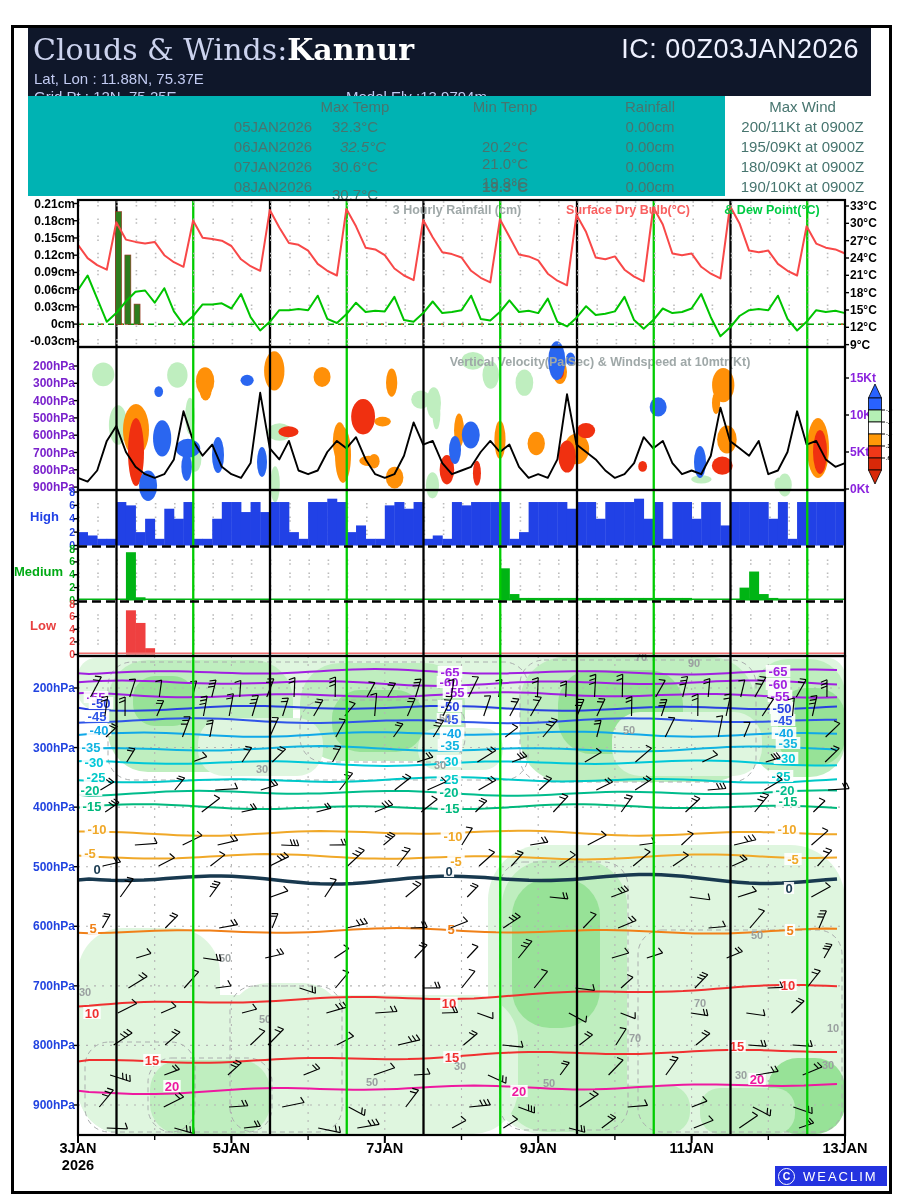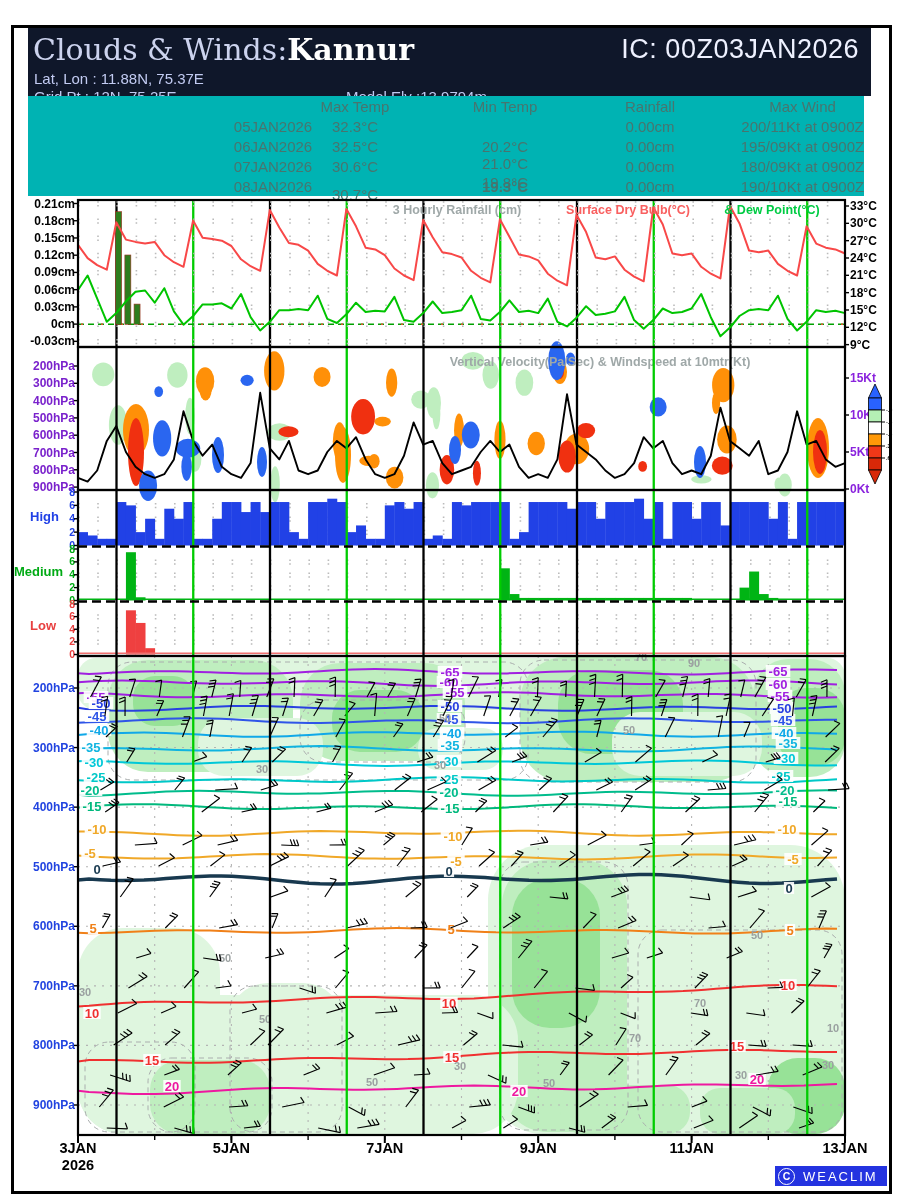--- a/index.html
+++ b/index.html
@@ -6,21 +6,21 @@
   .page{position:relative;width:900px;height:1200px;background:#fff;overflow:hidden;
         font-family:"Liberation Sans",sans-serif;}
   .frame{position:absolute;left:11px;top:25px;width:875px;height:1163px;border:3px solid #000;}
   .hdr{position:absolute;left:28px;top:28px;width:843px;height:68px;background:#0f172a;}
   .hdr .title{position:absolute;left:5px;top:4px;font-family:"DejaVu Serif",serif;font-size:30px;color:#ccd3ee;white-space:nowrap;}
   .hdr .title b{color:#ffffff;font-weight:700;}
   .hdr .ic{position:absolute;right:12px;top:6px;font-size:27px;color:#eef1ff;letter-spacing:0.5px;}
   .hdr .l2{position:absolute;left:6px;top:42px;font-size:15px;color:#c2cbf2;}
   .hdr .l3{position:absolute;left:6px;top:60px;font-size:15px;color:#c2cbf2;}
   .hdr .elv{position:absolute;left:318px;top:60px;font-size:15px;color:#c2cbf2;}
-  .band{position:absolute;left:28px;top:96px;width:836px;height:100px;background:#00b3b3;}
+  .band{position:absolute;left:28px;top:96px;width:697px;height:100px;background:#00b3b3;}
   .cell{position:absolute;font-size:15px;color:#47756f;text-align:center;white-space:nowrap;}
   .logo{position:absolute;left:775px;top:1166px;width:112px;height:20px;background:#2433e0;
         color:#fff;font-size:13px;display:flex;align-items:center;}
   .logo .cc{width:15px;height:15px;border:1.5px solid #fff;border-radius:50%;margin-left:3px;
         font-size:10.5px;line-height:15px;text-align:center;font-weight:700;}
   .logo .nm{margin-left:8px;letter-spacing:2px;}
   svg text{font-family:"Liberation Sans",sans-serif;}
 </style>
 </head>
 <body>
@@ -40,21 +40,21 @@
       <div class="cell" style="left: 272px; top: 2px; width: 110px;">Max Temp</div>
       <div class="cell" style="left: 422px; top: 2px; width: 110px;">Min Temp</div>
       <div class="cell" style="left: 567px; top: 2px; width: 110px;">Rainfall</div>
       <div class="cell" style="left: 667px; top: 2px; width: 215px;">Max Wind</div>
       <div class="cell" style="left: 180px; top: 22px; width: 130px;">05JAN2026</div>
       <div class="cell" style="left: 272px; top: 22px; width: 110px;">32.3°C</div>
       <div class="cell" style="left: 422px; top: 22px; width: 110px; margin-top: 37px;">21.0°C</div>
       <div class="cell" style="left: 567px; top: 22px; width: 110px;">0.00cm</div>
       <div class="cell" style="left: 667px; top: 22px; width: 215px;">200/11Kt at 0900Z</div>
       <div class="cell" style="left: 180px; top: 42px; width: 130px;">06JAN2026</div>
-      <div class="cell" style="left: 272px; top: 42px; width: 110px;">32.5°C</div>
+      <div class="cell" style="left: 280px; top: 42px; width: 110px; font-style: italic;">32.5°C</div>
       <div class="cell" style="left: 422px; top: 42px; width: 110px;">20.2°C</div>
       <div class="cell" style="left: 567px; top: 42px; width: 110px;">0.00cm</div>
       <div class="cell" style="left: 667px; top: 42px; width: 215px;">195/09Kt at 0900Z</div>
       <div class="cell" style="left: 180px; top: 62px; width: 130px;">07JAN2026</div>
       <div class="cell" style="left: 272px; top: 62px; width: 110px;">30.6°C</div>
       <div class="cell" style="left: 422px; top: 78px; width: 110px;">19.8°C</div>
       <div class="cell" style="left: 567px; top: 62px; width: 110px;">0.00cm</div>
       <div class="cell" style="left: 667px; top: 62px; width: 215px;">180/09Kt at 0900Z</div>
       <div class="cell" style="left: 180px; top: 82px; width: 130px;">08JAN2026</div>
       <div class="cell" style="left: 272px; top: 90px; width: 110px;">30.7°C</div>

